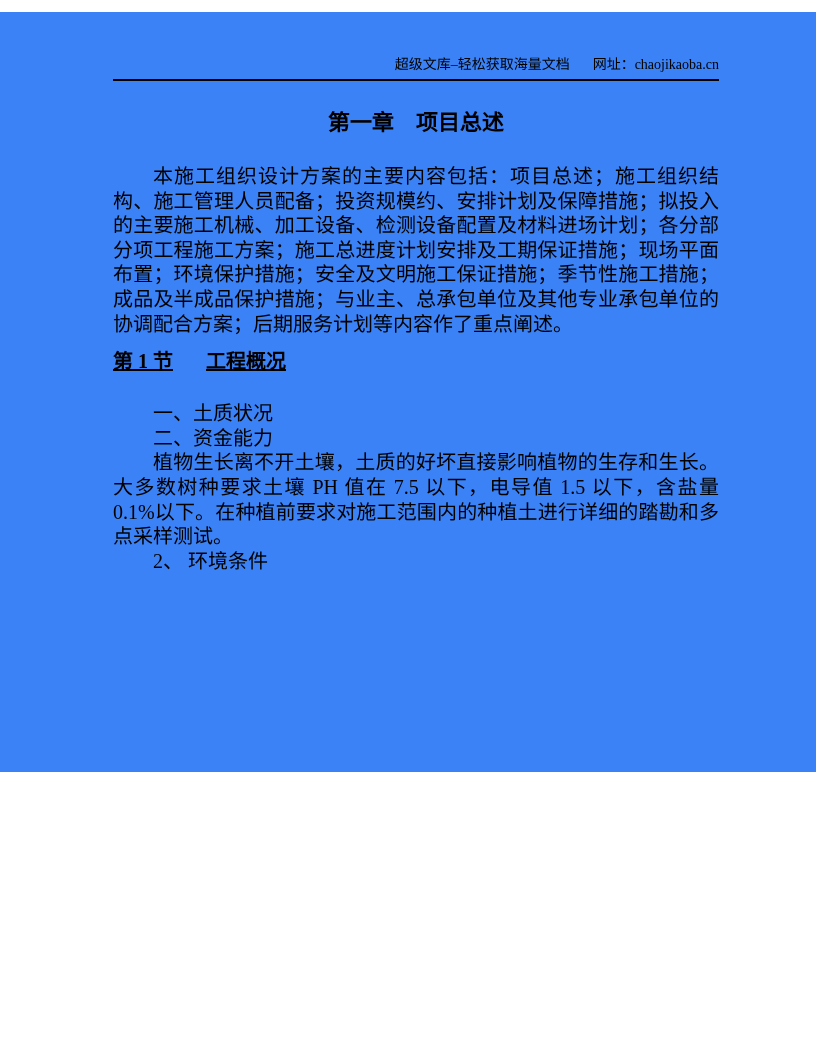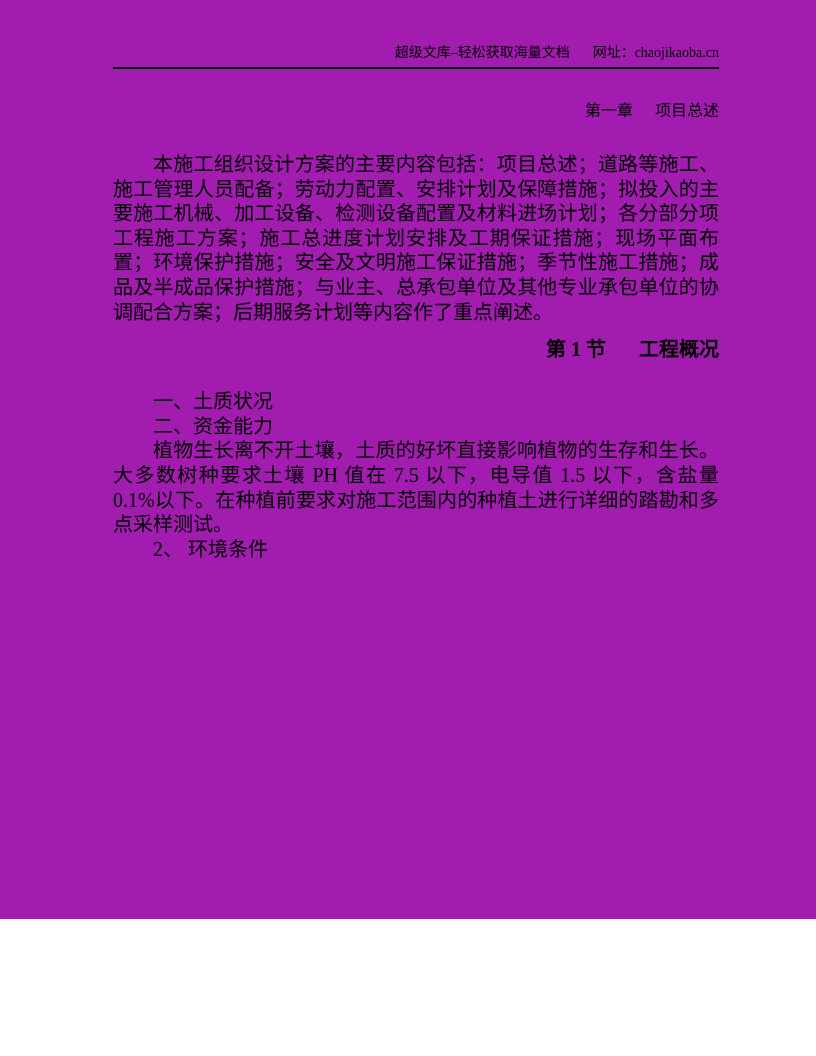--- a/index.html
+++ b/index.html
@@ -3,88 +3,89 @@
 <meta charset="utf-8">
 <style>
   html, body {
     margin: 0;
     padding: 0;
     background: #ffffff;
   }
   .page {
     position: relative;
     width: 816px;
-    height: 919px;
+    height: 760px;
     box-sizing: border-box;
-    margin: 0 auto;
-    background: #a21caf;
+    margin: 12px auto;
+    background: #3b82f6;
     color: #000000;
     padding: 44px 97px 0 113px;
     font-family: "Liberation Serif", "DejaVu Serif", serif;
     overflow: hidden;
   }
   .doc-header {
     text-align: right;
     font-size: 14px;
     line-height: 18px;
     padding-bottom: 5px;
     border-bottom: 2px solid #000000;
     white-space: nowrap;
   }
   .doc-header .header-url {
     margin-left: 23px;
   }
   .chapter-title {
     margin: 28px 0 0 0;
-    text-align: right;
-    font-size: 16px;
+    text-align: center;
+    font-size: 22px;
     line-height: 28px;
-    font-weight: normal;
+    font-weight: bold;
   }
   .chapter-title .title-name {
     margin-left: 22px;
   }
   .content {
     margin-top: 27px;
     font-size: 20px;
     line-height: 24.6px;
     text-align: justify;
   }
   .content p {
     margin: 0;
     padding: 0;
     text-indent: 2em;
   }
   .section-title {
     margin: 12px 0 27px 0;
-    text-align: right;
+    text-align: left;
     font-size: 20px;
     line-height: 26px;
     font-weight: bold;
     text-indent: 0;
+    text-decoration: underline;
   }
   .section-title .title-name {
     margin-left: 33px;
   }
 </style>
 </head>
 <body>
 
 <div class="page">
 
   <div class="doc-header">
     <span class="header-site">超级文库–轻松获取海量文档</span><span class="header-url">网址：chaojikaoba.cn</span>
   </div>
 
   <h1 class="chapter-title">
     <span>第一章</span><span class="title-name">项目总述</span>
   </h1>
 
   <div class="content">
-    <p>本施工组织设计方案的主要内容包括：项目总述；道路等施工、施工管理人员配备；劳动力配置、安排计划及保障措施；拟投入的主要施工机械、加工设备、检测设备配置及材料进场计划；各分部分项工程施工方案；施工总进度计划安排及工期保证措施；现场平面布置；环境保护措施；安全及文明施工保证措施；季节性施工措施；成品及半成品保护措施；与业主、总承包单位及其他专业承包单位的协调配合方案；后期服务计划等内容作了重点阐述。</p>
+    <p>本施工组织设计方案的主要内容包括：项目总述；施工组织结构、施工管理人员配备；投资规模约、安排计划及保障措施；拟投入的主要施工机械、加工设备、检测设备配置及材料进场计划；各分部分项工程施工方案；施工总进度计划安排及工期保证措施；现场平面布置；环境保护措施；安全及文明施工保证措施；季节性施工措施；成品及半成品保护措施；与业主、总承包单位及其他专业承包单位的协调配合方案；后期服务计划等内容作了重点阐述。</p>
 
     <h2 class="section-title">
       <span>第 1 节</span><span class="title-name">工程概况</span>
     </h2>
 
     <p>一、土质状况</p>
     <p>二、资金能力</p>
     <p>植物生长离不开土壤，土质的好坏直接影响植物的生存和生长。大多数树种要求土壤 PH 值在 7.5 以下，电导值 1.5 以下，含盐量 0.1%以下。在种植前要求对施工范围内的种植土进行详细的踏勘和多点采样测试。</p>
     <p>2、 环境条件</p>
   </div>

